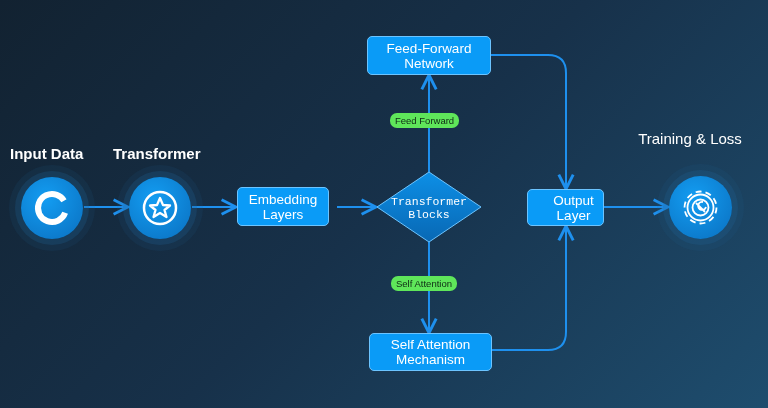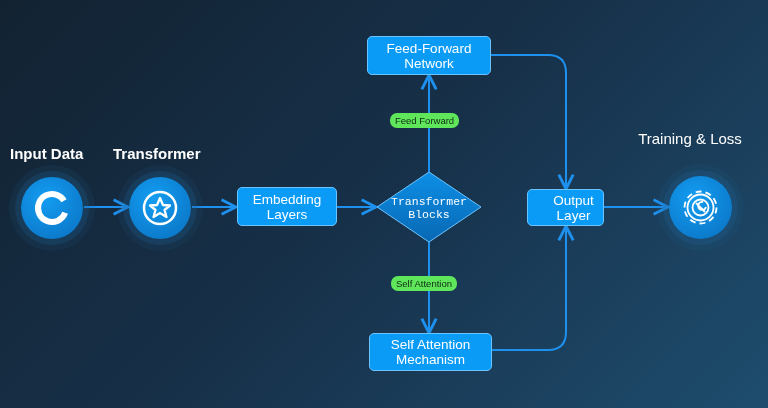--- a/index.html
+++ b/index.html
@@ -47,21 +47,21 @@
   </div>
 
   <div class="title" style="left:113px;top:145px;">Transformer</div>
   <div class="circle" style="left:129px;top:177px;width:62px;height:62px;">
     <svg width="62" height="62">
         <circle cx="31" cy="31" r="16" fill="none" stroke="#fff" stroke-width="2.5"></circle>
         <path d="M31,21 L34,28 L41,28.5 L35.5,33 L37.5,40 L31,36 L24.5,40 L26.5,33 L21,28.5 L28,28 Z" fill="none" stroke="#fff" stroke-width="2.3" stroke-linejoin="round"></path>
       </svg>
   </div>
 
-  <div class="node" style="left:237px;top:187px;width:100px;height:39px;">
+  <div class="node" style="left:237px;top:187px;width:92px;height:39px;">
       <div>
         <div>Embedding</div>
         <div>Layers</div>
       </div>
     </div>
 
   <div class="diamond-label" style="left:379px;top:195px;width:100px;">
       <div>Transformer</div>
       <div>Blocks</div>
     </div>

